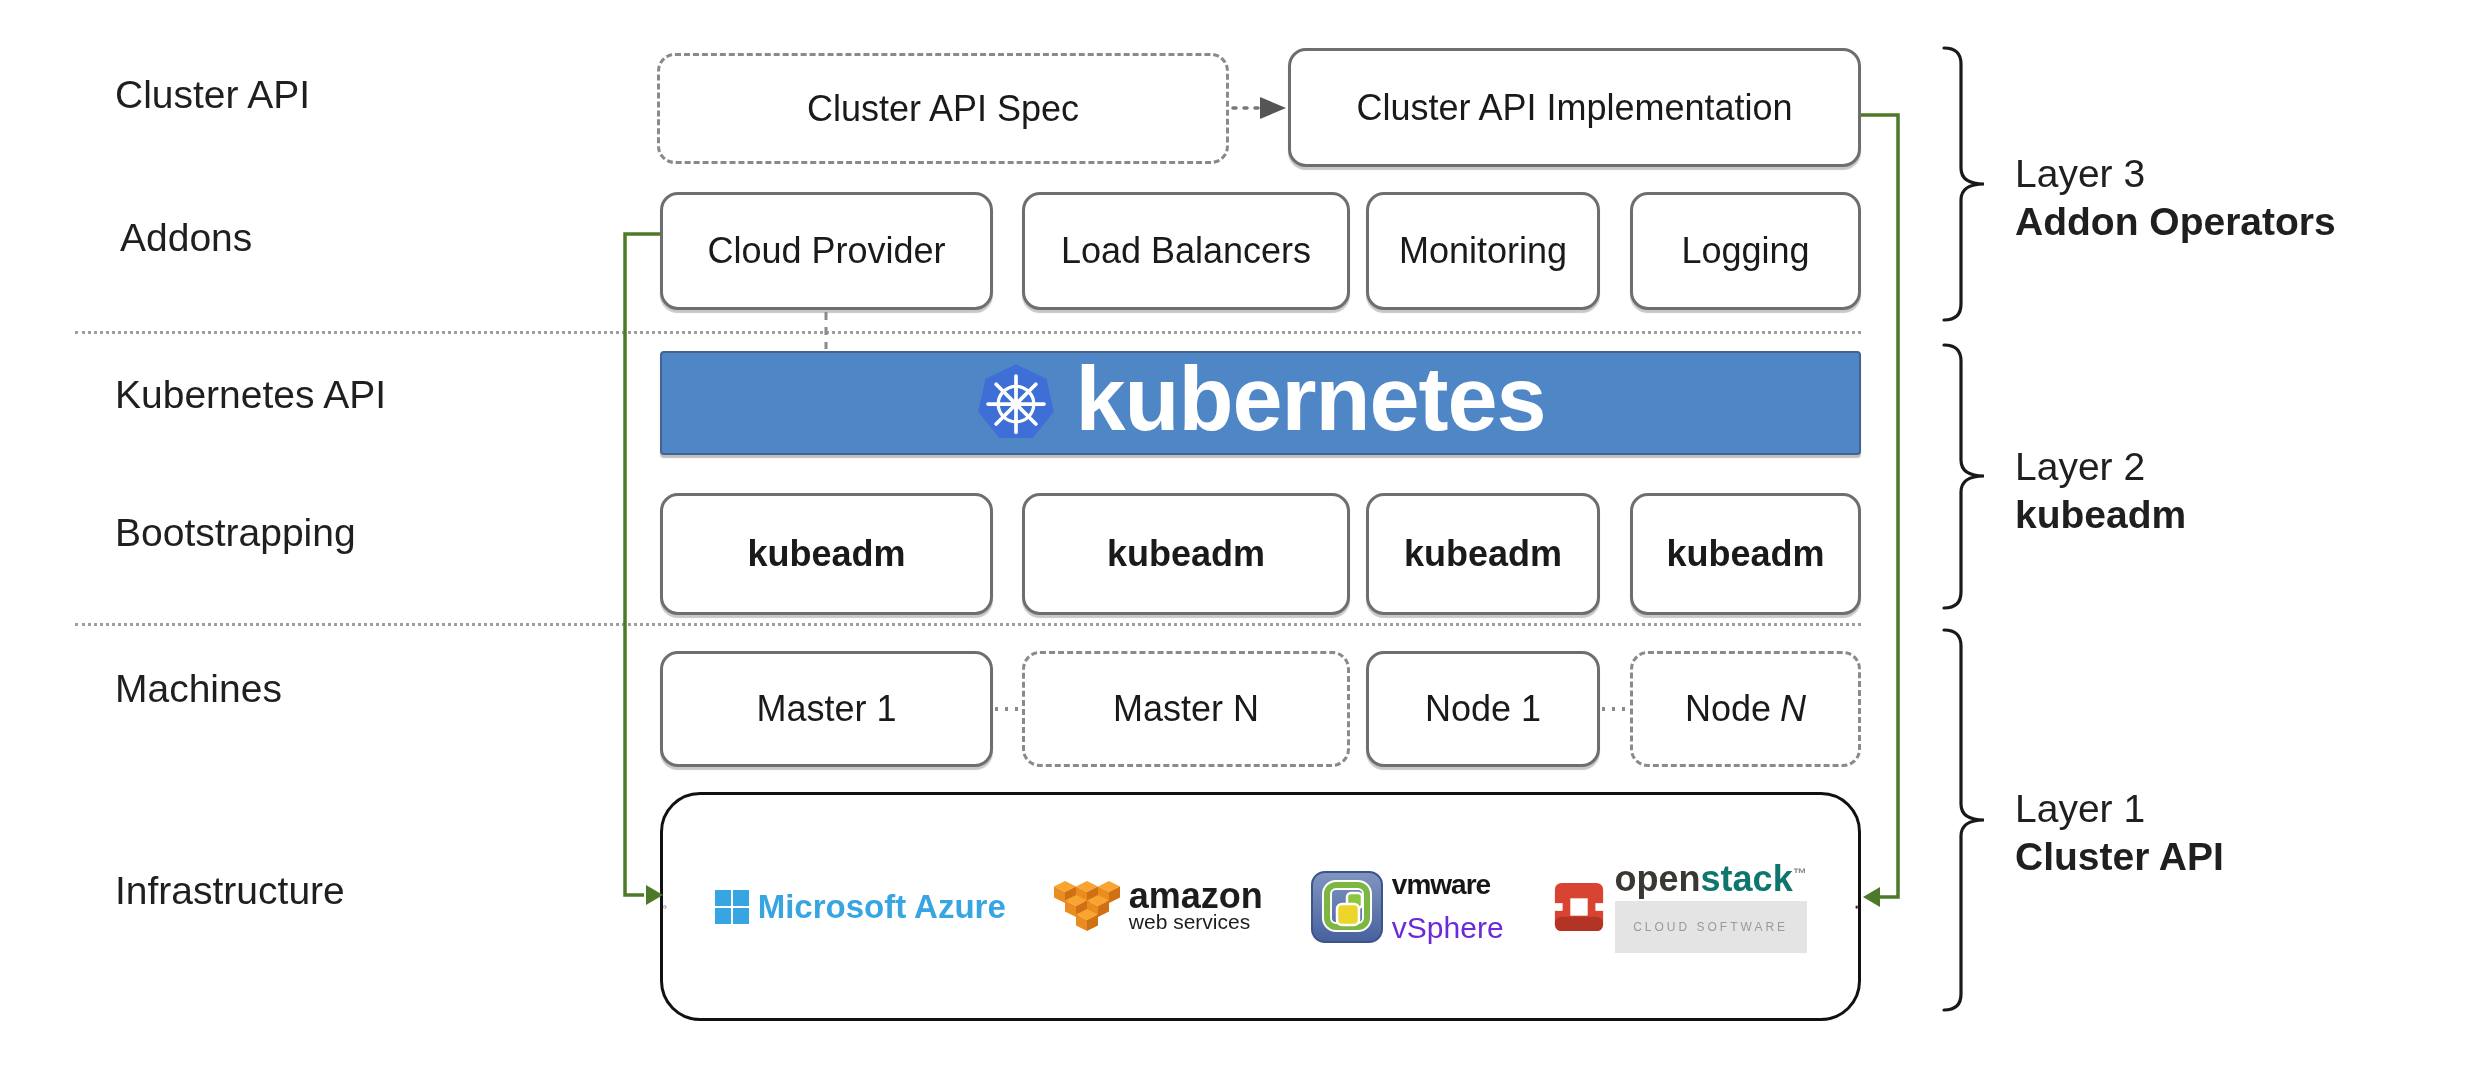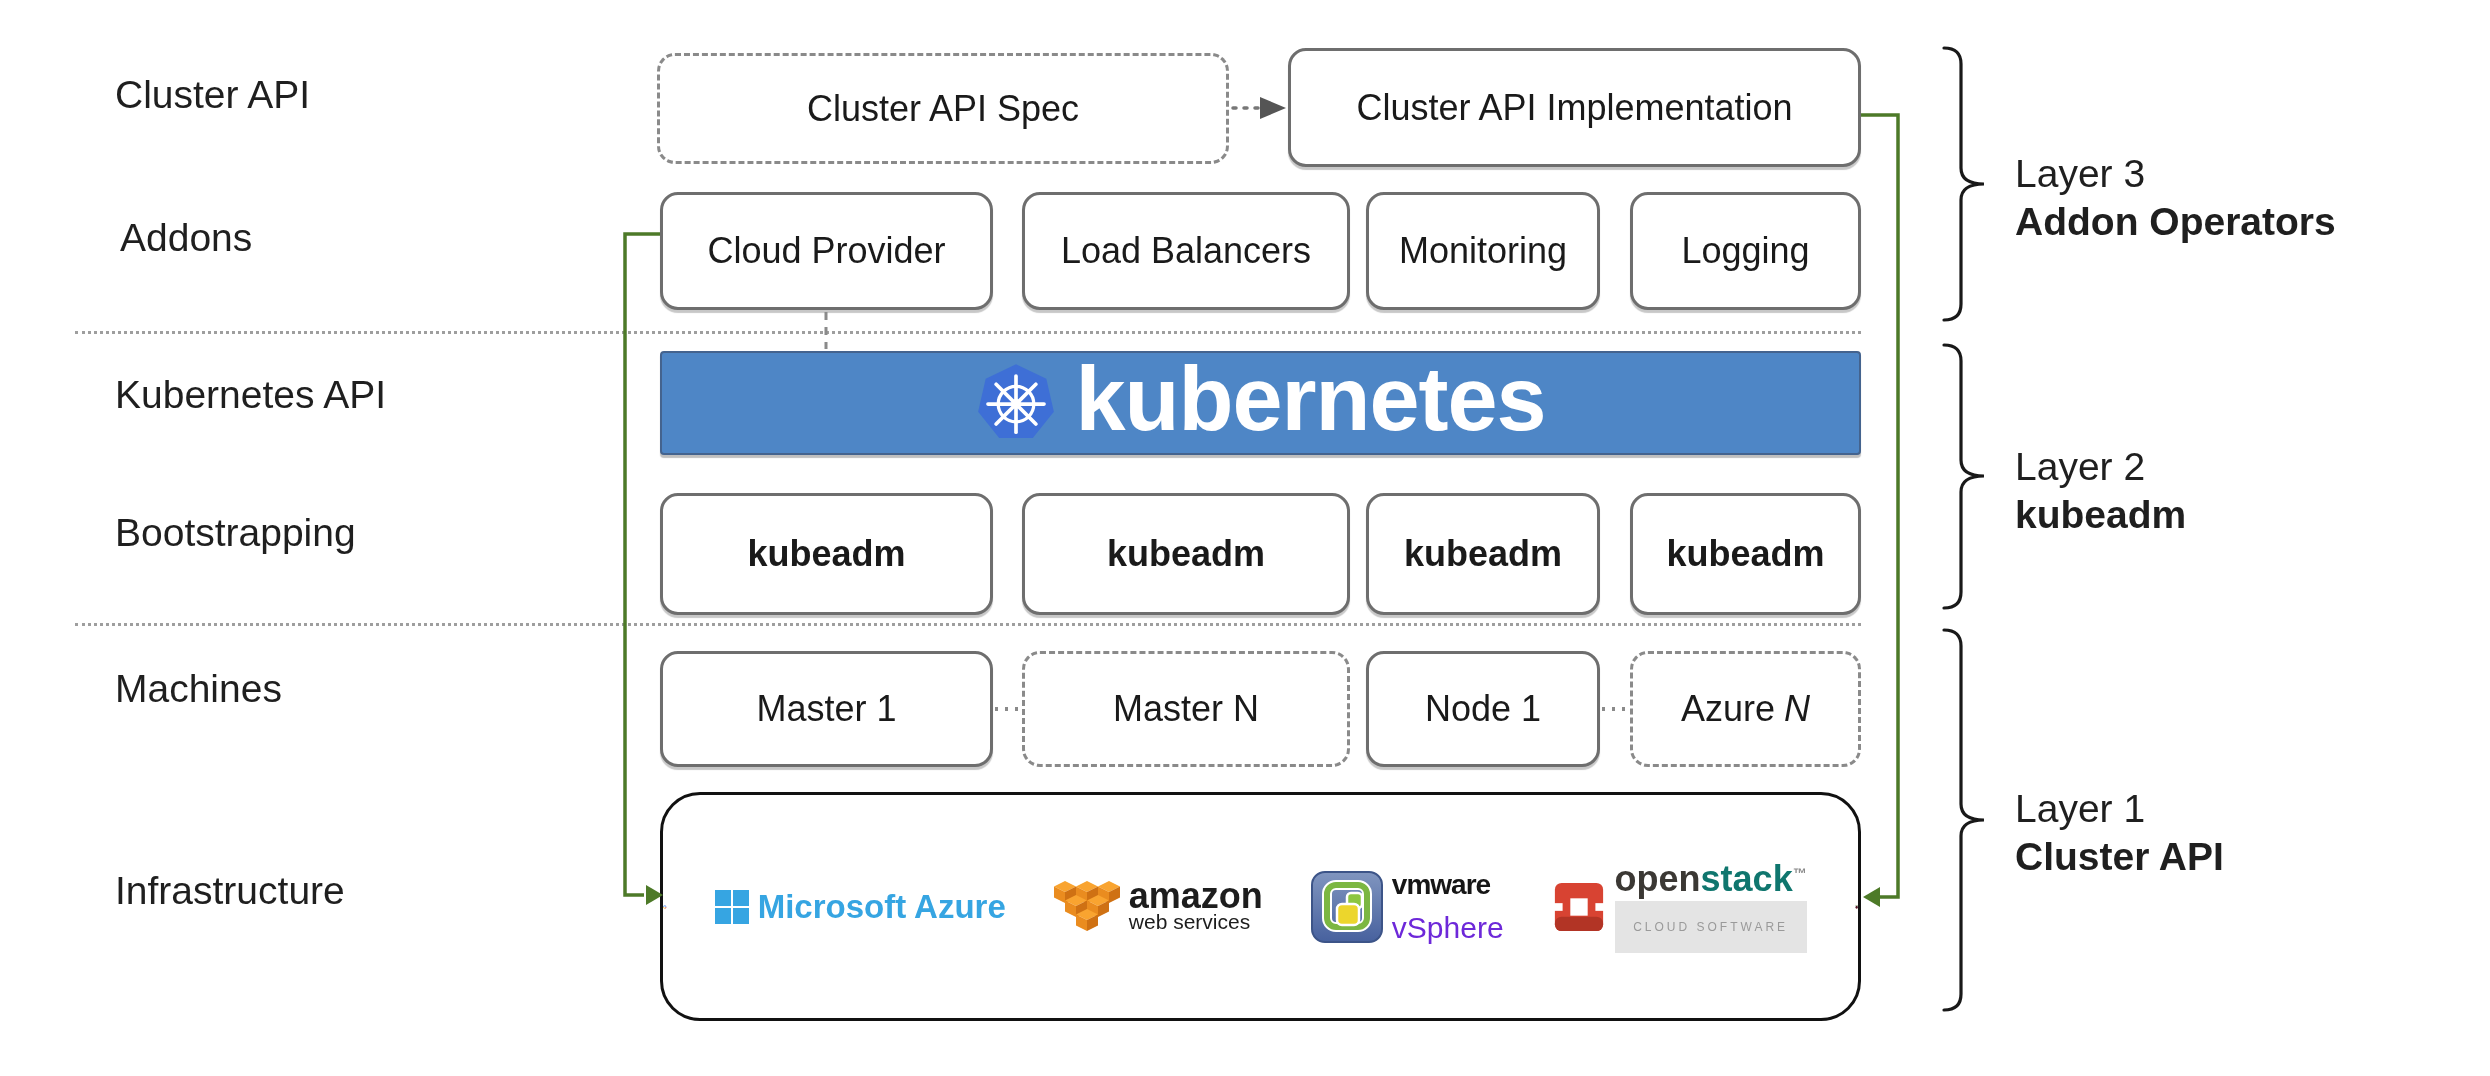--- a/index.html
+++ b/index.html
@@ -109,21 +109,21 @@
   <div class="box" style="left:660px;top:651px;width:333px;height:116px">
     <span>Master 1</span>
     </div>
   <div class="box dashed" style="left:1022px;top:651px;width:328px;height:116px">
     <span>Master N</span>
     </div>
   <div class="box" style="left:1366px;top:651px;width:234px;height:116px">
     <span>Node 1</span>
     </div>
   <div class="box dashed" style="left:1630px;top:651px;width:231px;height:116px">
-    <span>Azure</span>
+    <span>Node</span>
     <i style="margin-left:9px">N</i>
     </div>
 
   <div class="infra">
 
     <svg width="98" height="94" viewBox="0 0 100 96" class="logo">
       <path d="M3,48 L26,6 L74,6 L97,48 Z" fill="#4285f4"></path>
       <path d="M97,48 L74,90 L50,90 L50,48 Z" fill="#dd4b39"></path>
       <path d="M3,48 L50,48 L50,90 L26,90 Z" fill="#f4b400"></path>
       <polygon points="37.5,26.2 62.5,26.2 74.4,48 62.5,69.8 37.5,69.8 25.6,48" fill="#ffffff"></polygon>

